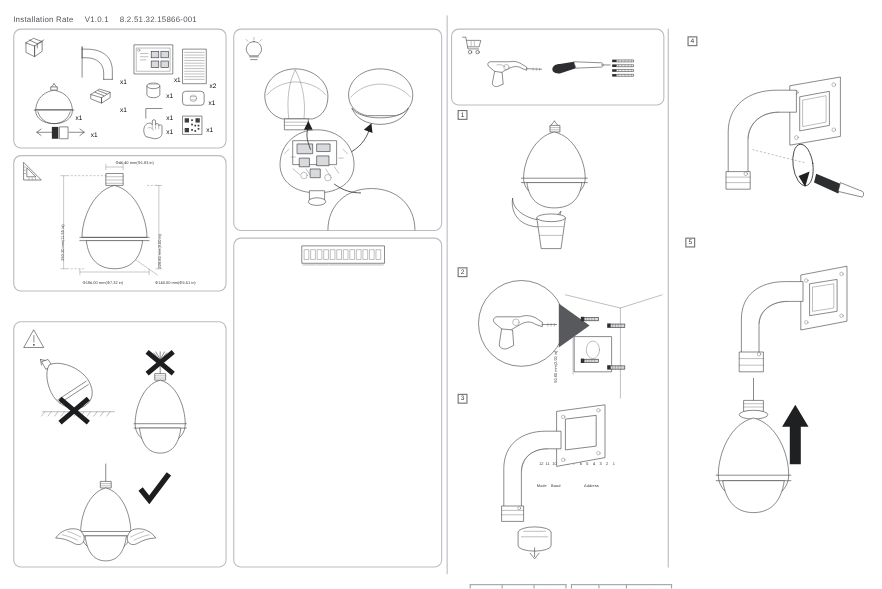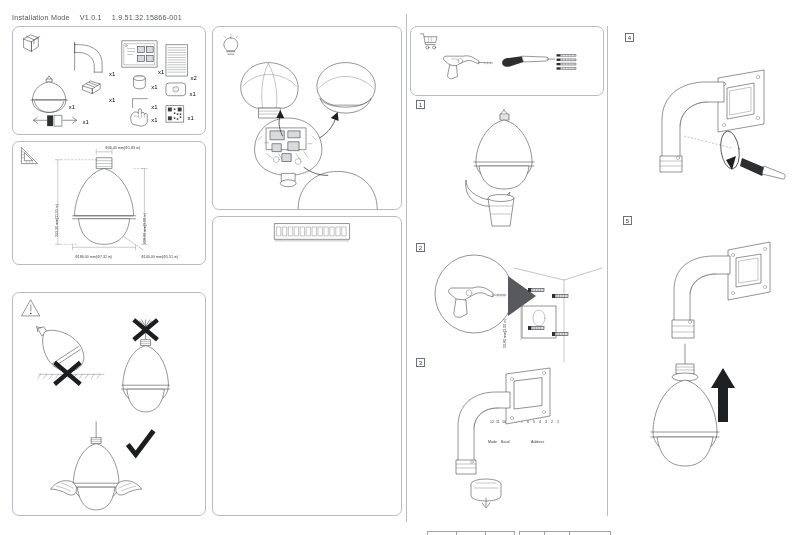--- a/index.html
+++ b/index.html
@@ -74,23 +74,23 @@
   .filld{fill:#2d2e30;stroke:none;}
   .dash{fill:none;stroke:#6a6c70;stroke-width:.4;stroke-dasharray:2 1.6;}
   .dimline{fill:none;stroke:#6a6c70;stroke-width:.35;}
 </style>
 </head>
 <body>
 
 <div class="page">
 
   <div class="header">
-    <span class="hsp">Installation Mode</span>
+    <span class="hsp">Installation Rate</span>
     <span class="hsp">V1.0.1</span>
-    <span class="hsp">1.9.51.32.15866-001</span>
+    <span class="hsp">8.2.51.32.15866-001</span>
   </div>
 
   <div class="panel" style="left:12px;top:26px;width:194px;height:109px;">
     <svg class="panel-inner" viewBox="0 0 194 109" width="194" height="109">
 
       <g transform="translate(8,6)">
         <path class="ln2" d="M2 6 L9 2 L17 5 L10 9 Z"></path>
         <path class="ln2" d="M2 6 L2 15 L10 19 L10 9"></path>
         <path class="ln2" d="M10 9 L10 19 L17 14 L17 5"></path>
         <path class="ln2" d="M5 3.5 L12.5 7 L12.5 11"></path>

